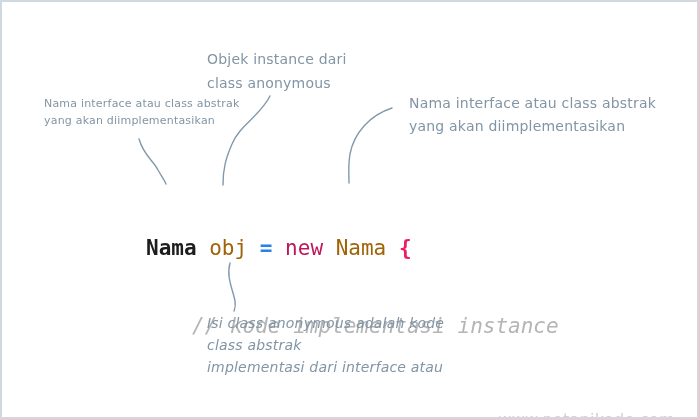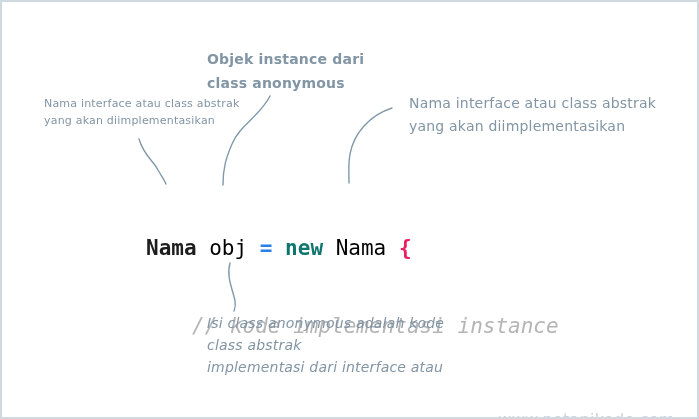--- a/index.html
+++ b/index.html
@@ -21,34 +21,34 @@
     stroke:#8299ab;
     stroke-width:1.4;
     stroke-linecap:round;
   }
   .note{
     position:absolute;
     color:#8295a5;
     letter-spacing:0.2px;
   }
   .note-top-left{left:42px;top:93px;font-size:11px;line-height:17px;}
-  .note-top-center{left:205px;top:45px;font-size:14px;line-height:24px;font-weight:bold;}
+  .note-top-center{left:205px;top:45px;font-size:14px;line-height:24px;}
   .note-top-right{left:407px;top:90px;font-size:14px;line-height:23px;}
   .note-bottom{left:205px;top:310px;font-size:14px;line-height:22px;font-style:italic;}
   .code{
     position:absolute;left:144px;top:181px;
     font-family:"DejaVu Sans Mono", monospace;
     font-size:21px;line-height:26px;
     white-space:pre;
     color:#3c3c3c;
   }
   .tok-class{font-weight:bold;color:#1d1d1d;}
-  .tok-plain{color:#000000;}
+  .tok-plain{color:#a16207;}
   .tok-op{font-weight:bold;color:#2a7fe8;}
-  .tok-kw{font-weight:bold;color:#0f766e;}
+  .tok-kw{font-weight:normal;color:#be185d;}
   .tok-brace{font-weight:bold;color:#ee1d62;}
   .code-comment{color:#b5b5b5;font-style:italic;padding-left:46px;}
   .watermark{
     position:absolute;right:22px;top:408px;
     font-size:16px;color:#ccd3db;letter-spacing:0.3px;
   }
 </style>
 </head>
 <body>
 

